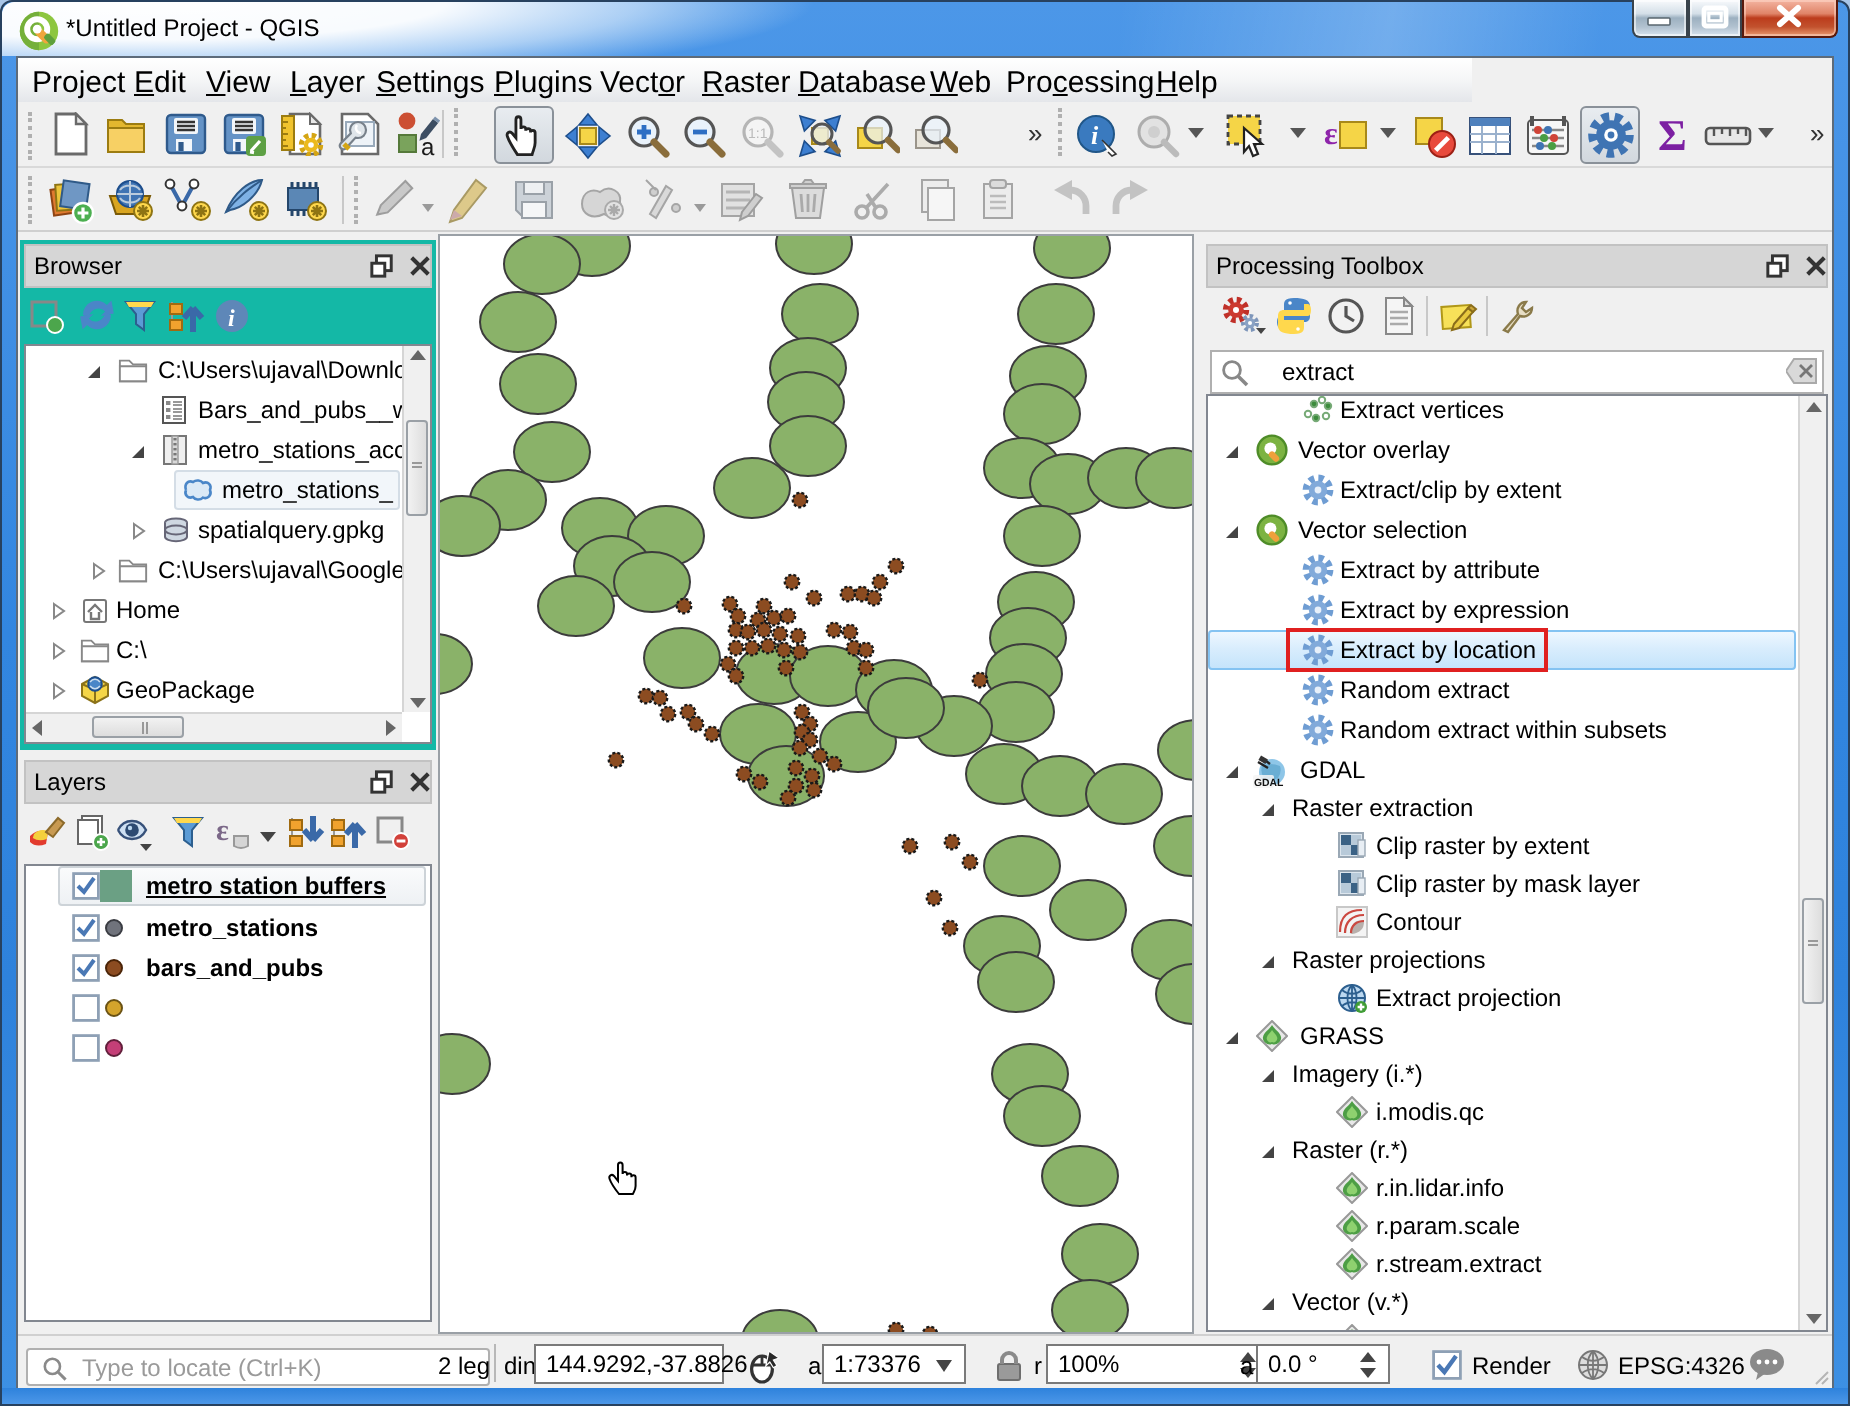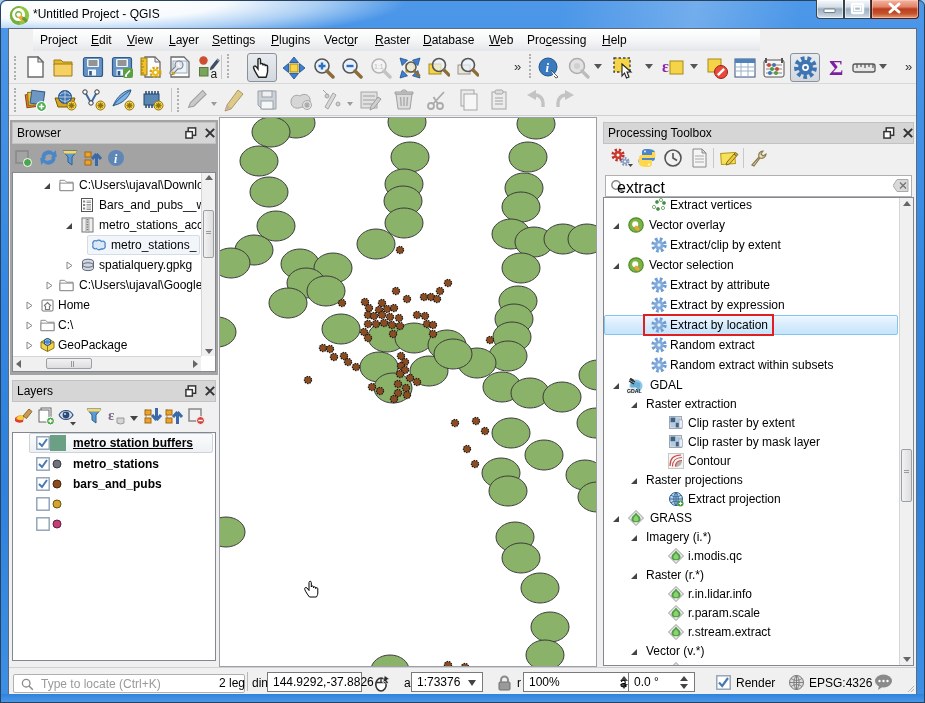--- a/index.html
+++ b/index.html
@@ -26,31 +26,31 @@
   background:linear-gradient(180deg,#f8fafc 0%,#d4dfe8 38%,#9cb0c0 50%,#b2c2d0 75%,#d8e4ee 100%);
   box-shadow: inset 0 0 0 1px rgba(255,255,255,0.55); }
 .wbtn.close { background:linear-gradient(180deg,#f4b5a2 0%,#e08468 38%,#bc3c1c 50%,#c2522e 75%,#eb9a70 100%);
   border-color:#59190c; box-shadow: inset 0 0 0 1px rgba(255,220,205,0.5); }
 #qgis-logo { position:absolute; left:9px; top:5px; }
 
 
 #client { position:absolute; left:8px; top:28px; width:909px; height:667px; background:#f0f0f0; border:1px solid #5d6b7a; border-bottom:none; }
 
 
-#menubar { position:absolute; left:9px; top:29px; width:727px; height:22px; background:linear-gradient(180deg,#ffffff 0%,#f5f6f7 50%,#e4e6ea 100%); font-size:12px; color:#000;margin-left:24px; }
+#menubar { position:absolute; left:9px; top:29px; width:727px; height:22px; background:linear-gradient(180deg,#ffffff 0%,#f5f6f7 50%,#e4e6ea 100%); font-size:15px; color:#000; }
 .menu-item { position:absolute; top:4px; }
 .menu-item u { text-decoration:underline; }
 
 #toolbar1 { position:absolute; left:9px; top:51px; width:907px; height:33px; background:#f0f0f0; border-bottom:1px solid #d9d9d9; }
 #toolbar2 { position:absolute; left:9px; top:84px; width:907px; height:32px; background:#f0f0f0; border-bottom:1px solid #cfcfcf; }
 .grip { width:3px; height:24px; border-left:2px dotted #b0b0b0; display:inline-block; }
 .tbsep { position:absolute; width:1px; height:24px; background:#c8c8c8; top:4px; }
 .t1 { position:absolute; top:5px; }
 .t2 { position:absolute; top:4px; }
-#browser-panel { position:absolute; left:10px; top:120px; width:208px; height:255px; background:#a3a3a3; }
+#browser-panel { position:absolute; left:10px; top:120px; width:208px; height:255px; background:#14b8a6; }
 #layers-panel { position:absolute; left:10px; top:378px; width:208px; height:285px; background:#f0f0f0; }
 #ptoolbox { position:absolute; left:601px; top:117px; width:315px; height:550px; background:#f0f0f0; }
 .dock-title { position:absolute; left:2px; right:2px; height:22px; background:#d6d6d6; box-shadow: inset 0 0 0 1px #c2c2c2; }
 .dock-title span { position:absolute; left:5px; top:4px; font-size:12px; }
 .float-ic { position:absolute; width:12px; height:12px; top:5px; }
 .tree { background:#fff; border:1px solid #828790; position:absolute; font-size:12px; }
 .row { position:absolute; height:20px; line-height:20px; white-space:nowrap; }
 
 
 #map { position:absolute; left:219px; top:117px; width:378px; height:550px; background:#fff; border:1px solid #9aa0a6; overflow:hidden; }
@@ -827,21 +827,21 @@
  <div class="tbsep" style="left:142px;top:31px;height:20px"></div>
  <svg class="abs" style="left:148px;top:31px" width="20" height="20" viewBox="0 0 20 20">
       <path d="M3 17 L10 9 C9 6 11 3 14 3 l-2 3 2 2 3 -2 C17 9 14 11 11 10 L5 18 z" fill="#e8dfc6" stroke="#8a7a4a" stroke-width="1.2"></path>
     </svg>
 
  <div class="abs" style="left:4px;top:58px;width:307px;height:22px;background:#fff;border:1px solid #b0b0b0"></div>
  <svg class="abs" style="left:9px;top:62px" width="15" height="15" viewBox="0 0 15 15">
       <circle cx="6" cy="6" r="4.2" fill="none" stroke="#888" stroke-width="1.4"></circle>
       <path d="M9.2 9.2 L13.5 13.5" stroke="#888" stroke-width="1.8"></path>
     </svg>
- <span class="abs" style="left:16px;top:62px;font-size:16px">extract</span>
+ <span class="abs" style="left:40px;top:62px;font-size:12px">extract</span>
  <svg class="abs" style="left:292px;top:62px" width="16" height="13" viewBox="0 0 16 13">
       <path d="M4 0.5 h11 v12 h-11 L0 6.5 z" fill="#d9d9d9" stroke="#aaa"></path>
       <path d="M7 3.5 L13 9.5 M13 3.5 L7 9.5" stroke="#777" stroke-width="1.4"></path>
     </svg>
 
  <div class="tree" style="left:2px;top:80px;width:311px;height:469px;overflow:hidden" id="ptree">
 <div class="row" style="left:0;top:-2.6px;width:294px">
         <svg class="abs" style="left:47px;top:2px" width="16" height="16" viewBox="0 0 16 16">
           <g fill="none" stroke="#7a7" stroke-width="1">
             <circle cx="3" cy="10" r="1.6"></circle>

